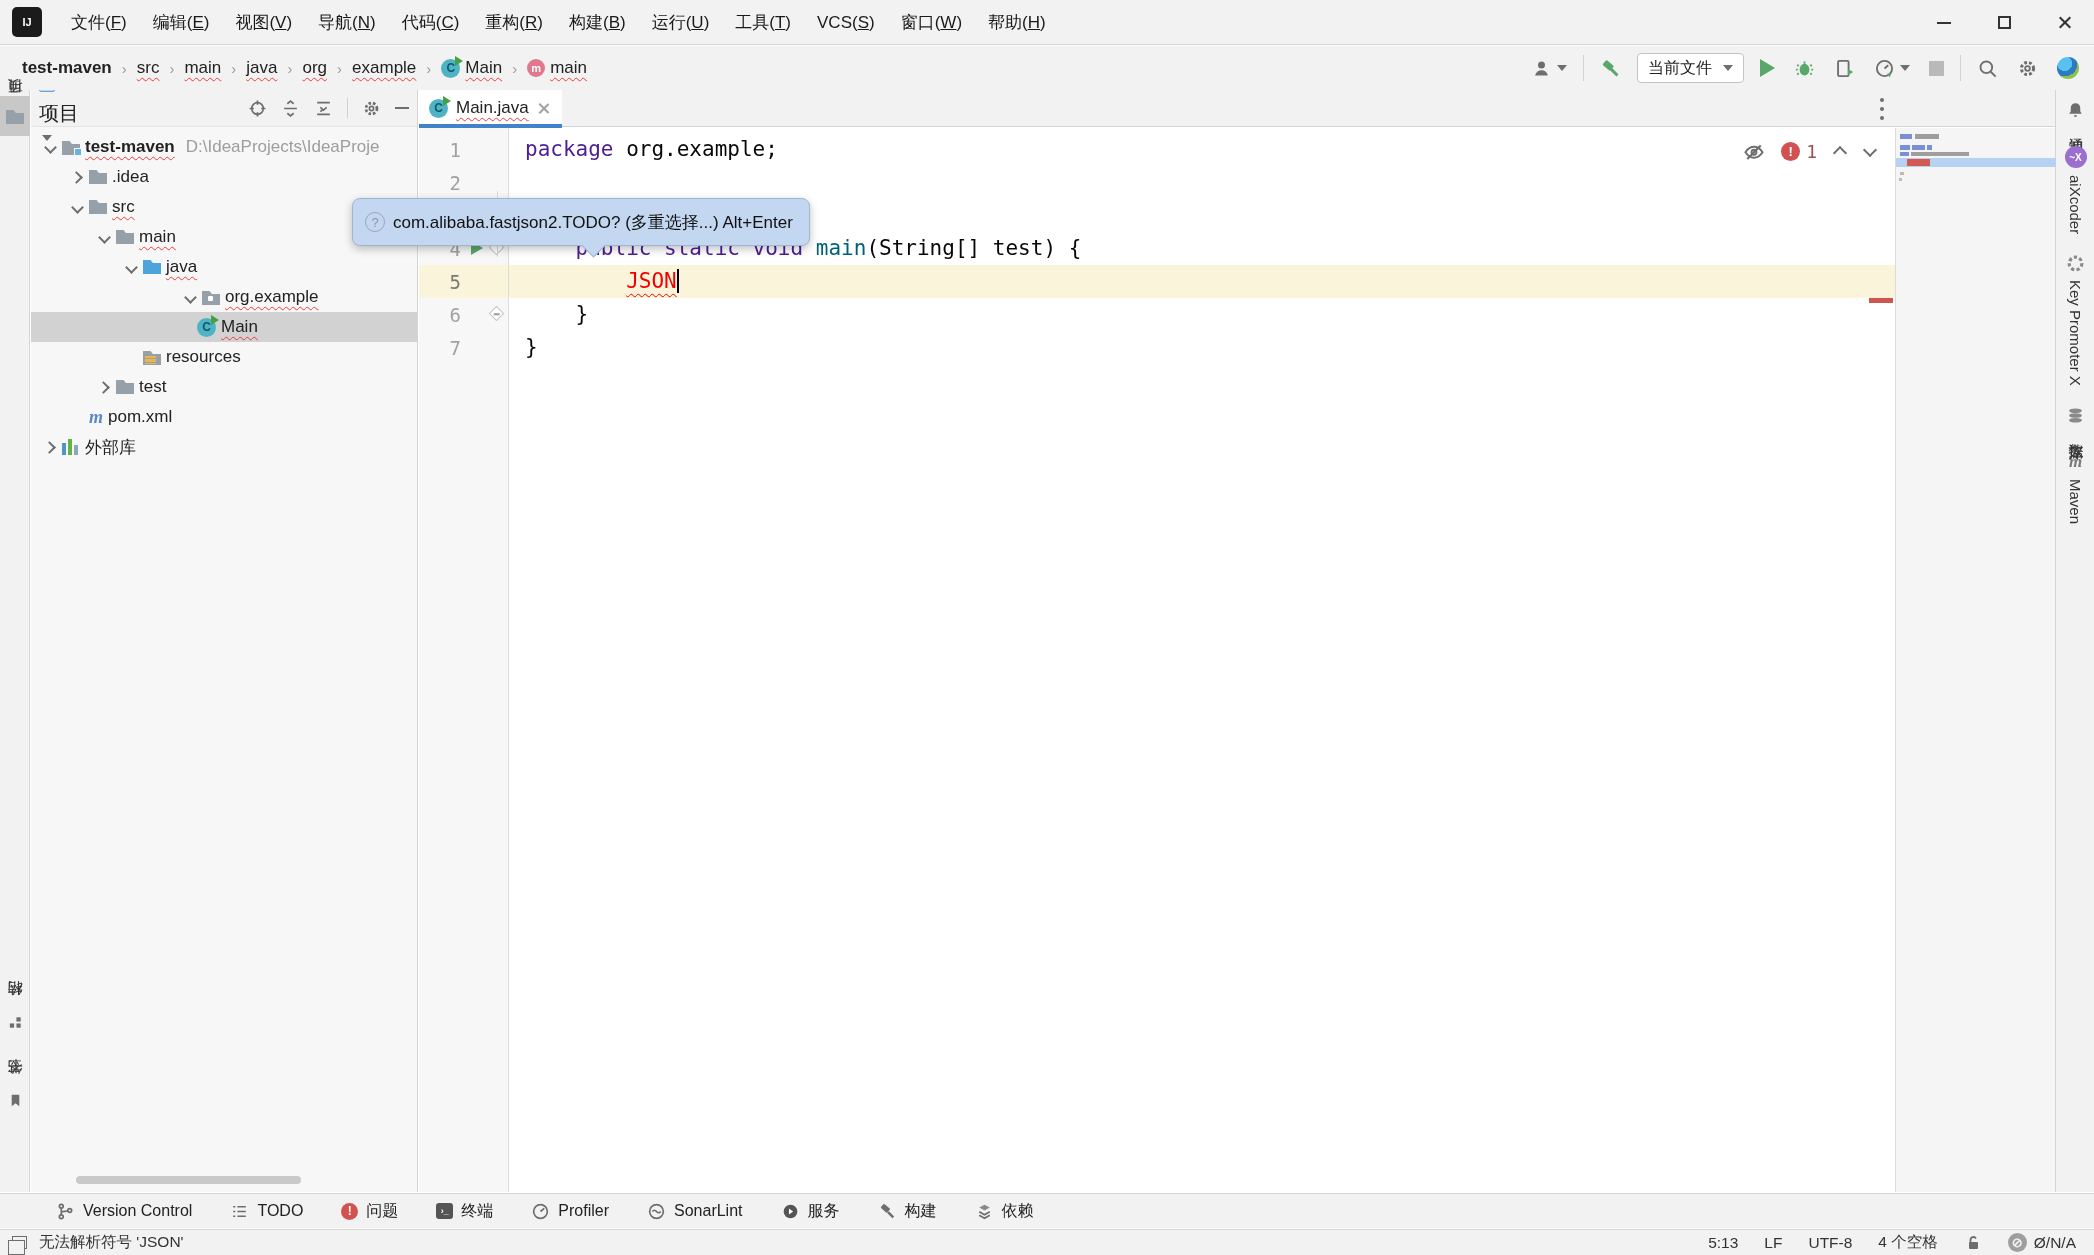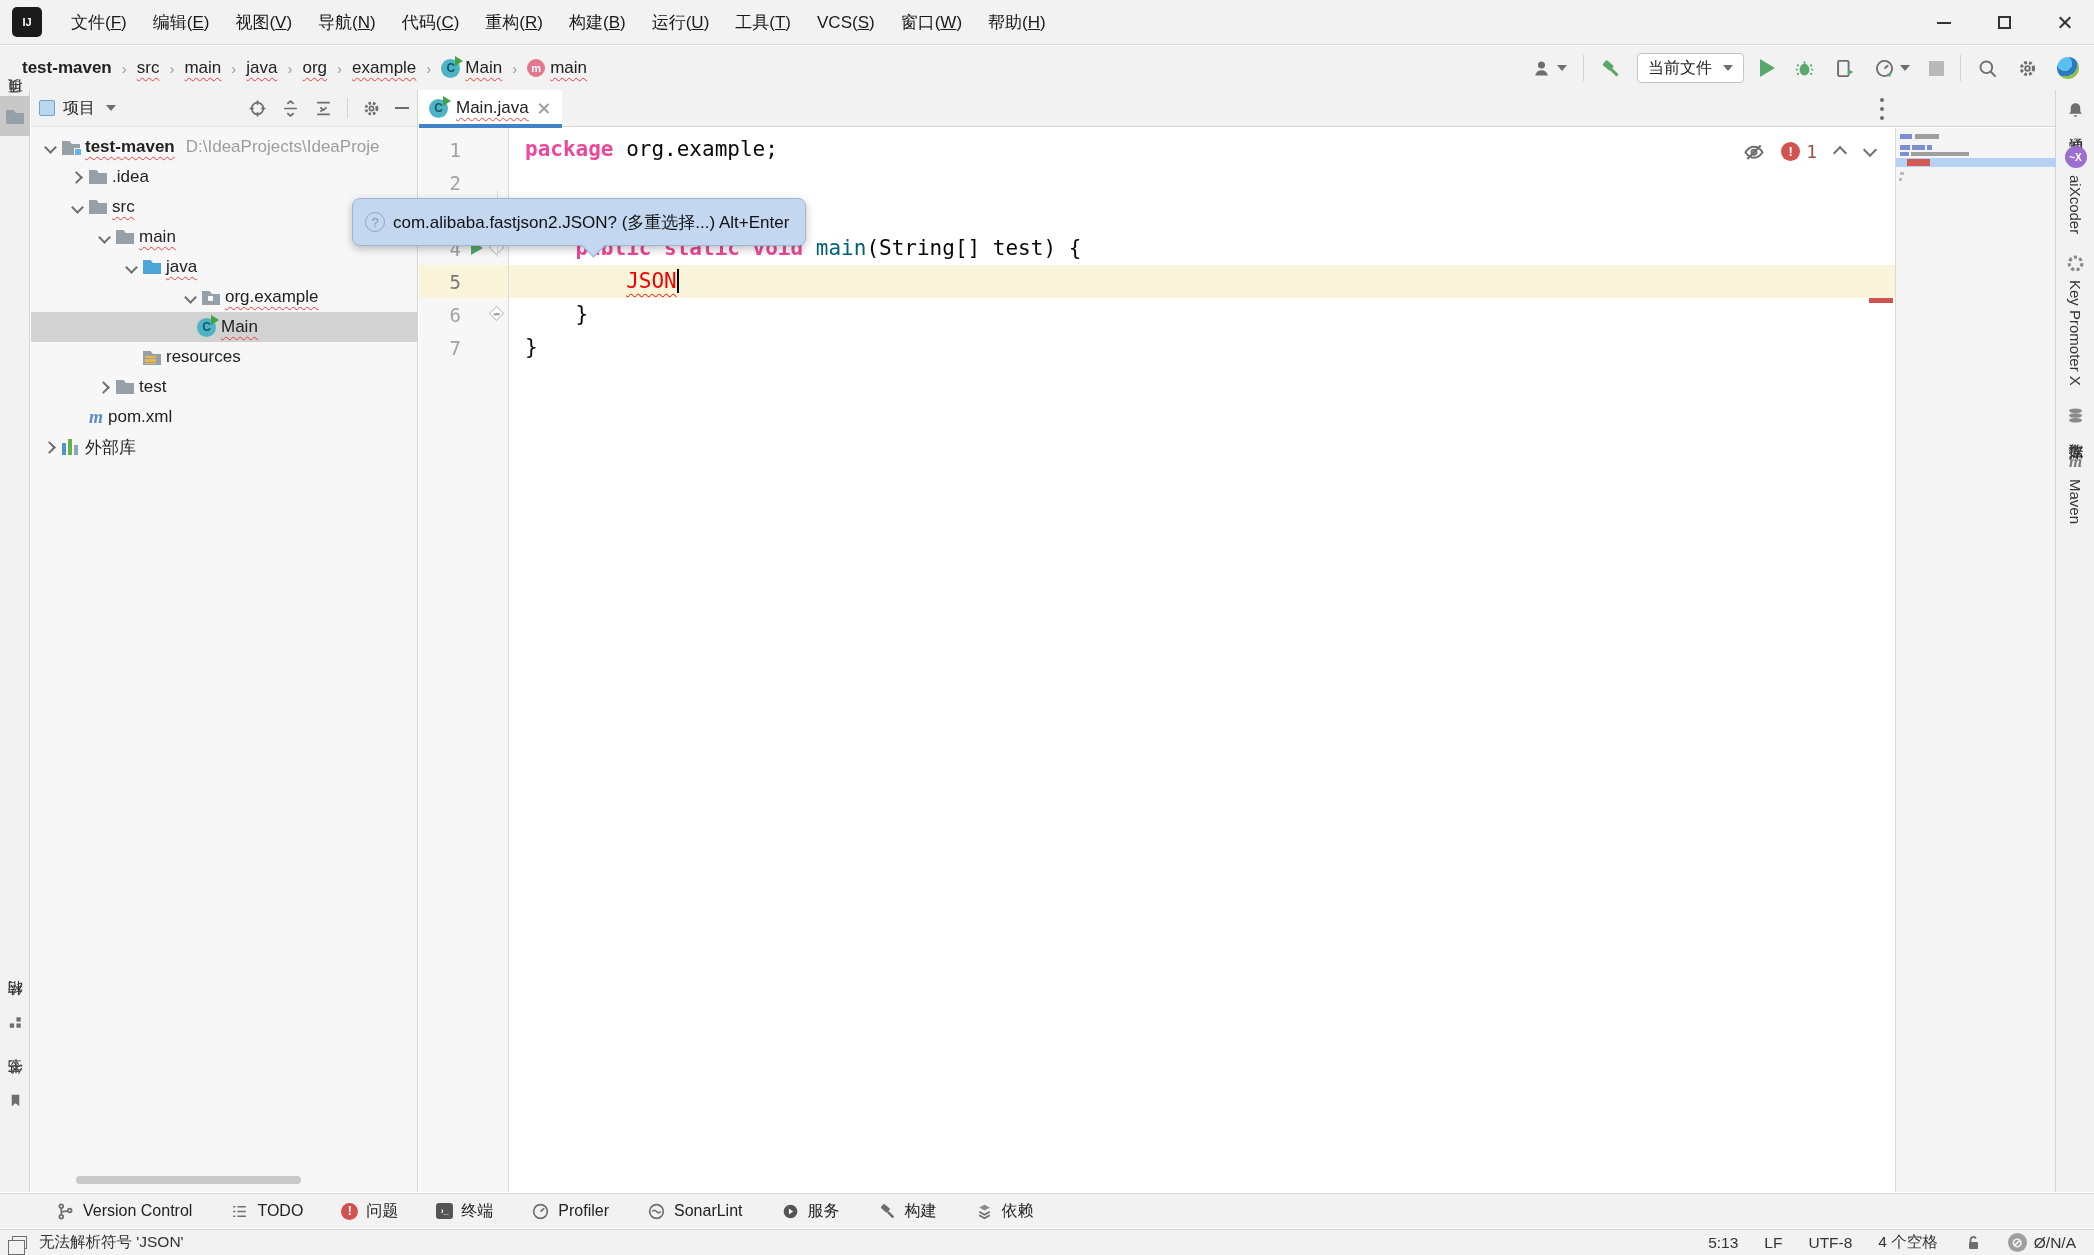--- a/index.html
+++ b/index.html
@@ -58,21 +58,21 @@
   .vtext-right { writing-mode:vertical-rl; font-size:15px; color:#333; }
   
   #right-stripe { position:absolute; right:0; top:0; width:39px; height:1102px; background:#f2f2f2;
     border-left:1px solid #d4d4d4; }
   .rstripe-item { display:flex; flex-direction:column; align-items:center; gap:7px; padding:10px 0; width:39px; }
   
   #project-panel { position:absolute; left:31px; top:0; width:387px; height:1102px; background:#f7f7f7;
     border-right:1px solid #d4d4d4; overflow:hidden; }
   #panel-header { height:37px; border-bottom:1px solid #e3e3e3; display:flex; align-items:center;
     padding:0 8px; background:#f2f2f2; }
-  #panel-title-wrap { display:flex; align-items:center; gap:8px; font-size:16px; }
+  #panel-title-wrap { display:flex; align-items:flex-start; gap:8px; font-size:20px;flex-direction:column; }
   #panel-proj-icon { width:16px; height:16px; background:#b9d7ef; border:1px solid #6ea4d4; border-radius:2px; }
   #panel-actions { margin-left:auto; display:flex; align-items:center; gap:14px; }
   #tree { padding-top:5px; font-size:17px; }
   .trow { height:30px; display:flex; align-items:center; gap:5px; white-space:nowrap; }
   .trow.selected { background:#d2d2d2; }
   .tree-suffix { color:#9d9d9d; margin-left:6px; }
   .chev { width:14px; height:14px; position:relative; flex:none; }
   .chev::before { content:""; position:absolute; left:3px; top:3px; width:7px; height:7px;
     border-right:2px solid #6e6e6e; border-bottom:2px solid #6e6e6e; }
   .chev.down::before { transform:rotate(45deg); }
@@ -129,21 +129,21 @@
   .run-arrow { position:absolute; left:52px; top:9px; width:0; height:0;
     border-top:7px solid transparent; border-bottom:7px solid transparent; border-left:12px solid #59a869; }
   .fold-mark { position:absolute; left:72px; top:10px; width:11px; height:11px; background:#fff;
     border:1px solid #c3c3c3; transform:rotate(45deg); }
   .fold-mark.bottom::after { content:""; position:absolute; left:2px; top:4px; width:6px; height:1.5px;
     background:#9a9a9a; transform:rotate(-45deg); }
   #fold-line { position:absolute; left:78px; top:63px; width:1px; height:66px; background:#d8d8d8; }
   #code { flex:1; padding-top:5px; position:relative; }
   .cline { height:33px; line-height:33px; white-space:pre; padding-left:16px; }
   .cline.current { background:#faf4da; }
-  .tok-kw { color:#ec4899; font-weight:700; }
+  .tok-kw { color:#4c1d95; font-weight:400; }
   .tok-pl { color:#080808; }
   .tok-mth { color:#00627a; }
   .tok-err { color:#f50000; text-decoration:underline wavy #f50000 1px; text-underline-offset:5px; }
   #caret { display:inline-block; width:2px; height:24px; background:#000; vertical-align:-5px; }
   #inspections { position:absolute; top:12px; right:18px; display:flex; align-items:center; gap:16px; }
   .err-badge { display:flex; align-items:center; gap:6px; font-size:18px; color:#9c4f4f; }
   .err-circle { width:19px; height:19px; border-radius:50%; background:#d25252; color:#fff;
     font-size:13px; font-weight:bold; display:flex; align-items:center; justify-content:center;
     font-family:"Liberation Sans", sans-serif; }
   .mini-chev { width:14px; height:14px; position:relative; }
@@ -588,21 +588,21 @@
         <div class="mm" style="left:11px;top:31px;width:23px;height:7px;background:#d25a52"></div>
         <div class="mm" style="left:4px;top:44px;width:4px;height:3px;background:#bbb"></div>
         <div class="mm" style="left:3px;top:50px;width:3px;height:3px;background:#bbb"></div>
       </div>
     </div>
   </div>
 </div>
 
 <div id="import-tooltip">
   <span class="qmark">?</span>
-  <span>com.alibaba.fastjson2.JSON? (多重选择...) Alt+Enter</span>
+  <span>com.alibaba.fastjson2.TODO? (多重选择...) Alt+Enter</span>
   <span id="tt-tail"></span>
 </div>
 
 <div id="bottom-bar">
     <span class="bb-item">
       <span style="display: inline-flex;">
         <svg class="icn" width="19" height="19" viewBox="0 0 18 18" fill="none" stroke="#6e6e6e" stroke-width="1.6">
           <circle cx="5" cy="4" r="1.8"></circle>
           <circle cx="5" cy="14" r="1.8"></circle>
           <circle cx="13" cy="8" r="1.8"></circle>

